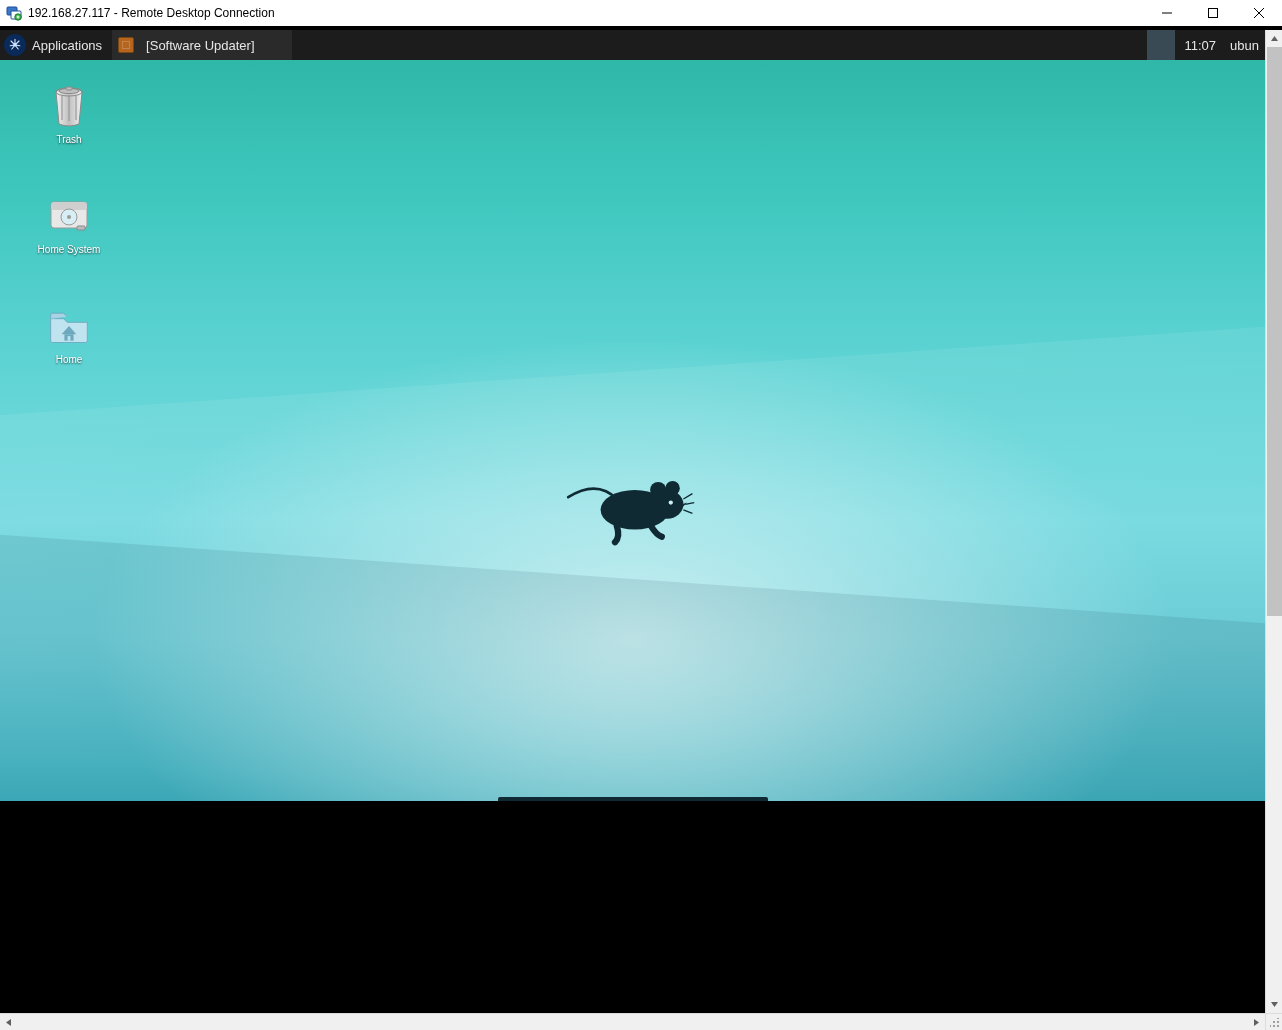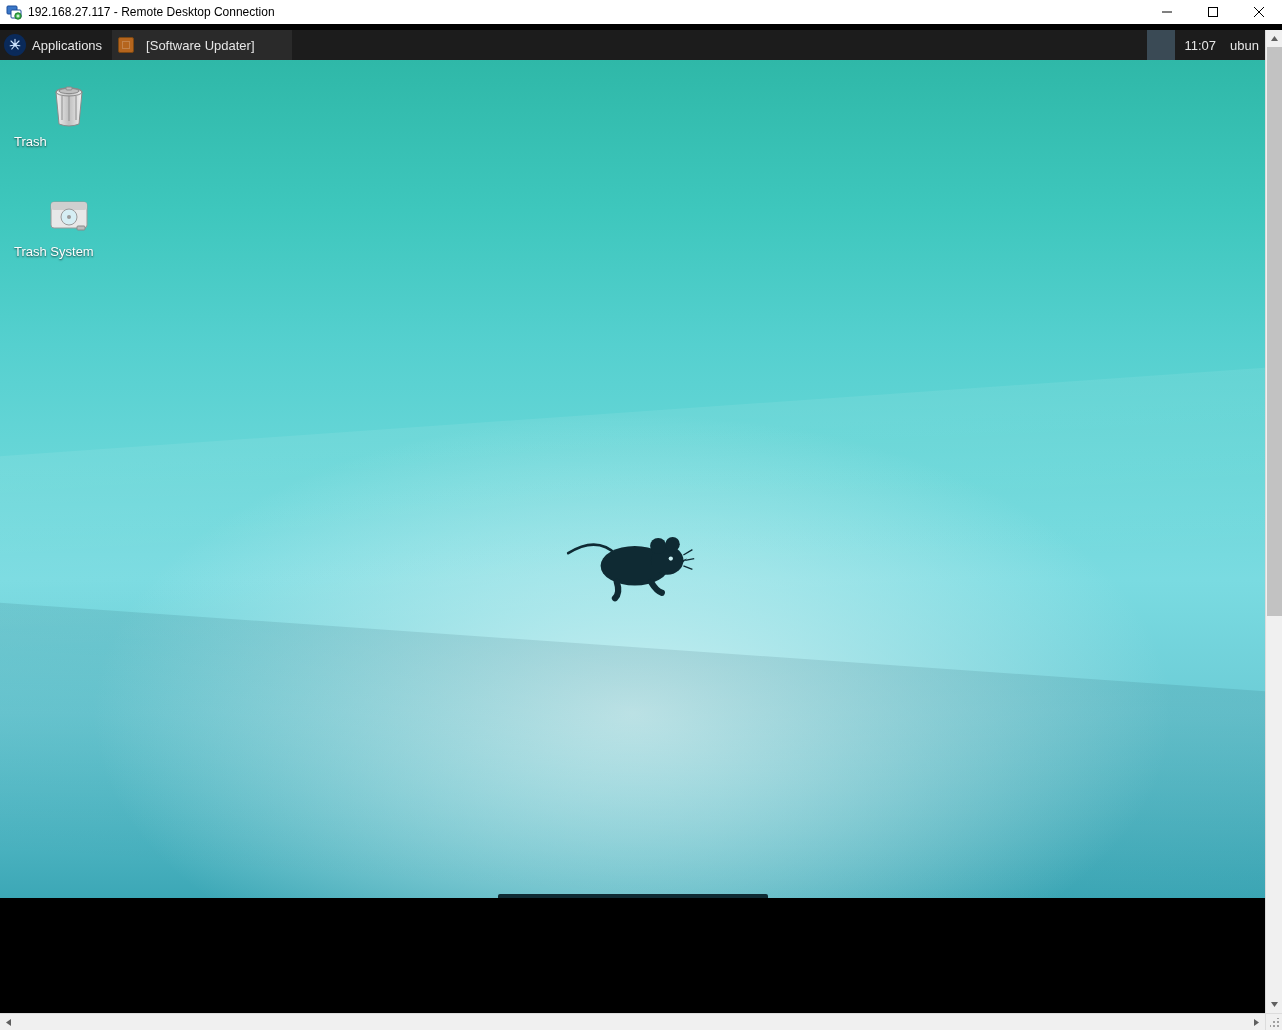--- a/index.html
+++ b/index.html
@@ -2,21 +2,21 @@
 <html><head>
 <meta charset="utf-8">
 <style>
   * { box-sizing: border-box; margin: 0; padding: 0; user-select: none; }
   html, body { width: 1282px; height: 1030px; overflow: hidden; font-family: "Segoe UI", Tahoma, sans-serif; }
 
   
   .win-titlebar {
     height: 30px; width: 100%;
     background: #ffffff;
-    border-bottom: 6px solid #000000;
+    border-bottom: 4px solid #000000;
     display: flex; align-items: center;
     padding-left: 6px;
     font-size: 12px; color: #000;
   }
   .win-titlebar .rdp-icon { width:16px; height:16px; margin-right:6px; position:relative; }
   .win-titlebar .title { flex: 0 0 auto; }
   .win-titlebar .spacer { flex: 1 1 auto; }
   .win-ctl { width:46px; height:30px; display:flex; align-items:center; justify-content:center; }
   .win-ctl svg { stroke:#000; stroke-width:1; fill:none; }
 
@@ -65,21 +65,21 @@
 
   
   .remote-viewport {
     position:absolute; left:0; top:0; right:17px; bottom:17px;
     overflow:hidden;
     background:#000;
   }
 
   
   .xfce-desktop {
-    position:absolute; left:0; top:0; width:1265px; height:868px;
+    position:absolute; left:0; top:0; width:1265px; height:771px;
   }
   .xfce-panel {
     position:absolute; left:0; top:0; right:0; height:30px;
     background:#1c1c1c;
     display:flex; align-items:center;
     color:#e6e6e6; font-size:13px;
     padding-right:0;
   }
   .panel-item { height:100%; display:flex; align-items:center; padding:0 8px; }
   .whisker { padding-left:4px; gap:6px; }
@@ -116,22 +116,22 @@
     transform:skewY(4deg);
   }
 
   .mouse-logo{
     position:absolute; left:50%; top:58%; transform:translate(-50%,-30%);
     width:150px; height:90px; color:#0f2a33;
   }
 
   
   .dicon{
-    position:absolute; width:110px; 
-    color:#fff; font-size:13px;
+    position:absolute; width:110px; text-align:center;
+    color:#fff; font-size:10px;
     text-shadow:0 1px 2px rgba(0,0,0,.7);
   }
   .dicon .ico{
     width:44px;height:44px;margin:0 auto 6px;display:flex;align-items:center;justify-content:center;
   }
   .dicon.trash{left:14px; top:24px;}
   .dicon.fs{left:14px; top:134px;}
   .dicon.home{left:14px; top:244px;}
 
   
@@ -255,23 +255,37 @@
         <div class="dicon fs">
           <div class="ico">
             <svg viewBox="0 0 44 40" width="44" height="40">
               <rect x="4" y="6" width="36" height="26" rx="3" fill="#e8e8e8" stroke="#9a9a9a"></rect>
               <rect x="4" y="6" width="36" height="8" rx="3" fill="#cfcfcf"></rect>
               <circle cx="22" cy="21" r="8" fill="#d6eef4" stroke="#9a9a9a"></circle>
               <circle cx="22" cy="21" r="2" fill="#9a9a9a"></circle>
               <rect x="30" y="30" width="8" height="4" rx="1" fill="#bcbcbc" stroke="#8a8a8a"></rect>
             </svg>
           </div>
-          <div>Trash System</div>
-        </div>
-
+          <div>Home System</div>
+        </div>
+
+        <div class="dicon home">
+          <div class="ico">
+            <svg viewBox="0 0 48 40" width="48" height="40">
+              <path d="M4 12 h14 l4 4 h22 v20 a2 2 0 0 1 -2 2 H6 a2 2 0 0 1 -2 -2 Z" fill="#bfe3ef" stroke="#6fa9bf"></path>
+              <path d="M4 12 v-4 a2 2 0 0 1 2 -2 h12 l4 4" fill="#a9d3e3" stroke="#6fa9bf"></path>
+              <g transform="translate(24,27)">
+                <path d="M-8 2 L0 -7 L8 2 Z" fill="#6fa9bf"></path>
+                <rect x="-5" y="2" width="10" height="7" fill="#6fa9bf"></rect>
+                <rect x="-1.5" y="4" width="3" height="5" fill="#bfe3ef"></rect>
+              </g>
+            </svg>
+          </div>
+          <div>Home</div>
+        </div>
 
         <div class="panel-hint"></div>
       </div>
 
     </div>
   </div>
 
   <div class="vscroll">
     <div class="arrow">
       <svg width="9" height="9">

